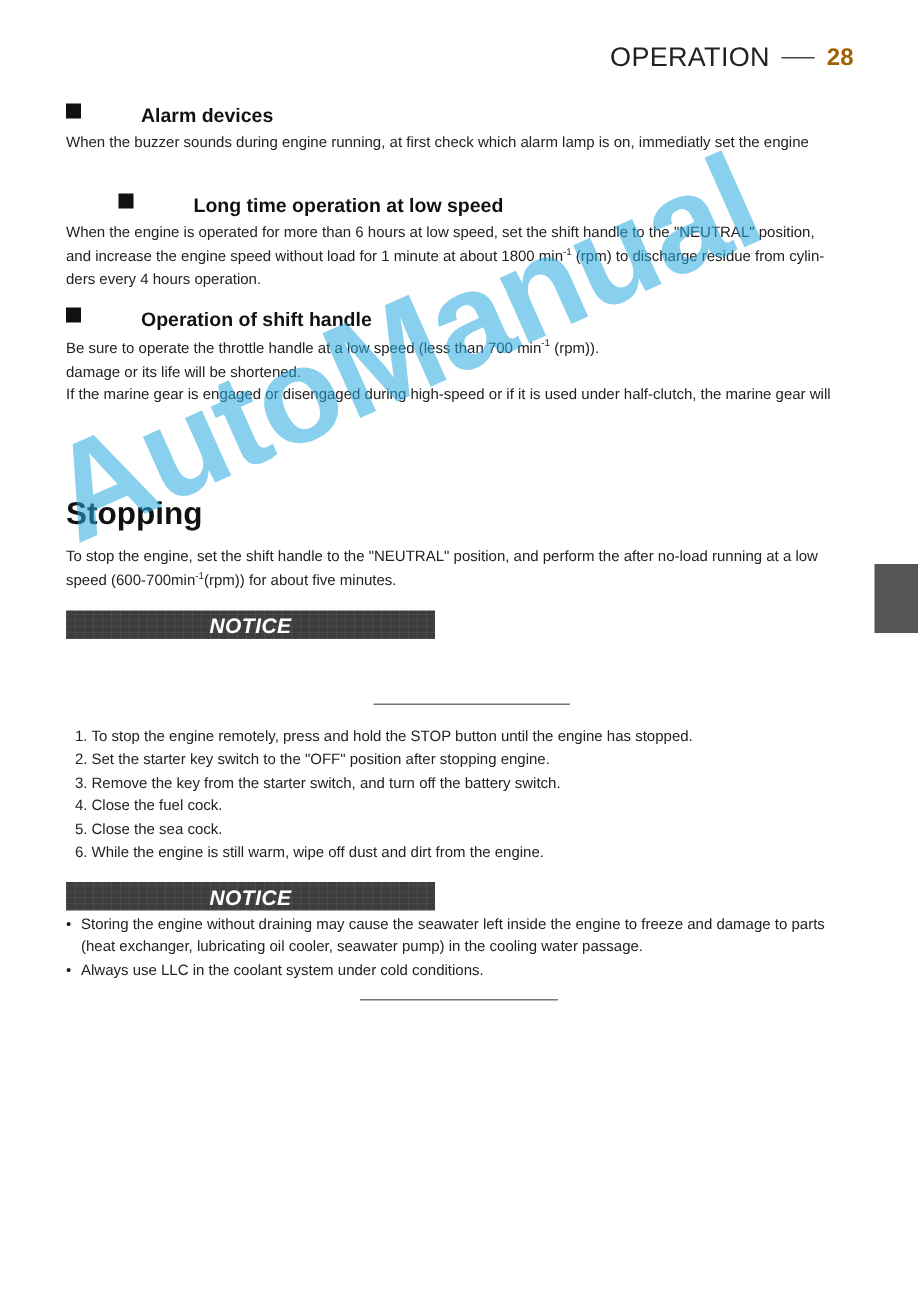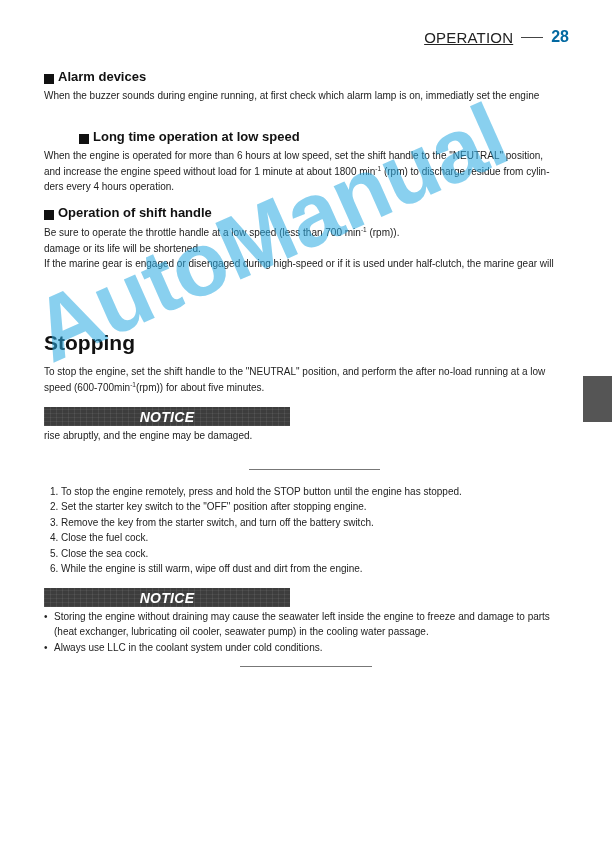--- a/index.html
+++ b/index.html
@@ -4,28 +4,28 @@
   <style>
     html, body { margin: 0; padding: 0; background: #ffffff; }
     body {
       width: 612px; height: 865px; position: relative; overflow: hidden;
       font-family: "Liberation Sans", sans-serif; color: #1a1a1a;
     }
     .page-header {
       position: absolute; top: 28px; right: 43px;
       display: flex; align-items: center; gap: 6px;
     }
-    .page-header .section-name { font-size: 15px; letter-spacing: 0.2px; color: #222; text-decoration: underline; }
+    .page-header .section-name { font-size: 18px; letter-spacing: 0.2px; color: #222; }
     .page-header .header-rule { width: 22px; height: 1px; background: #444; margin: 0 2px; }
-    .page-header .page-number { font-size: 16px; font-weight: bold; color: #0369a1; }
+    .page-header .page-number { font-size: 16px; font-weight: bold; color: #a16207; }
 
     .content { position: absolute; left: 44px; width: 528px; top: 0; }
     .sub-heading {
       position: absolute; left: 0; font-size: 13px; font-weight: bold; color: #111;
-      display: flex; align-items: flex-end; white-space: nowrap;
+      display: flex; align-items: flex-start; white-space: nowrap; gap: 36px;
     }
     .sub-heading .square-bullet {
       display: inline-block; width: 10px; height: 10px; background: #111; margin-right: 4px;
     }
     .para {
       position: absolute; left: 0; width: 530px; font-size: 10px; line-height: 15.5px; color: #222;
     }
     sup { font-size: 6.5px; line-height: 0; vertical-align: super; }
 
     .main-heading {
@@ -109,21 +109,20 @@
   <div class="main-heading">Stopping</div>
   <div class="para" style="top:364px;">
     <div>To stop the engine, set the shift handle to the "NEUTRAL" position, and perform the after no-load running at a low</div>
     <div><span>speed (600-700min</span><sup>-1</sup><span>(rpm)) for about five minutes.</span></div>
   </div>
 
   <div class="notice-bar" style="top:407px;">
     <span>NOTICE</span>
   </div>
   <div class="para" style="top:428px;">
-    <div>rise abruptly, and the engine may be damaged.</div>
   </div>
   <div class="divider" style="left:205px; top:469px; width:131px;"></div>
 
   <ol class="steps">
     <li>
         <span class="num">1.</span>
         <span>To stop the engine remotely, press and hold the STOP button until the engine has stopped.</span>
       </li>
     <li>
         <span class="num">2.</span>

